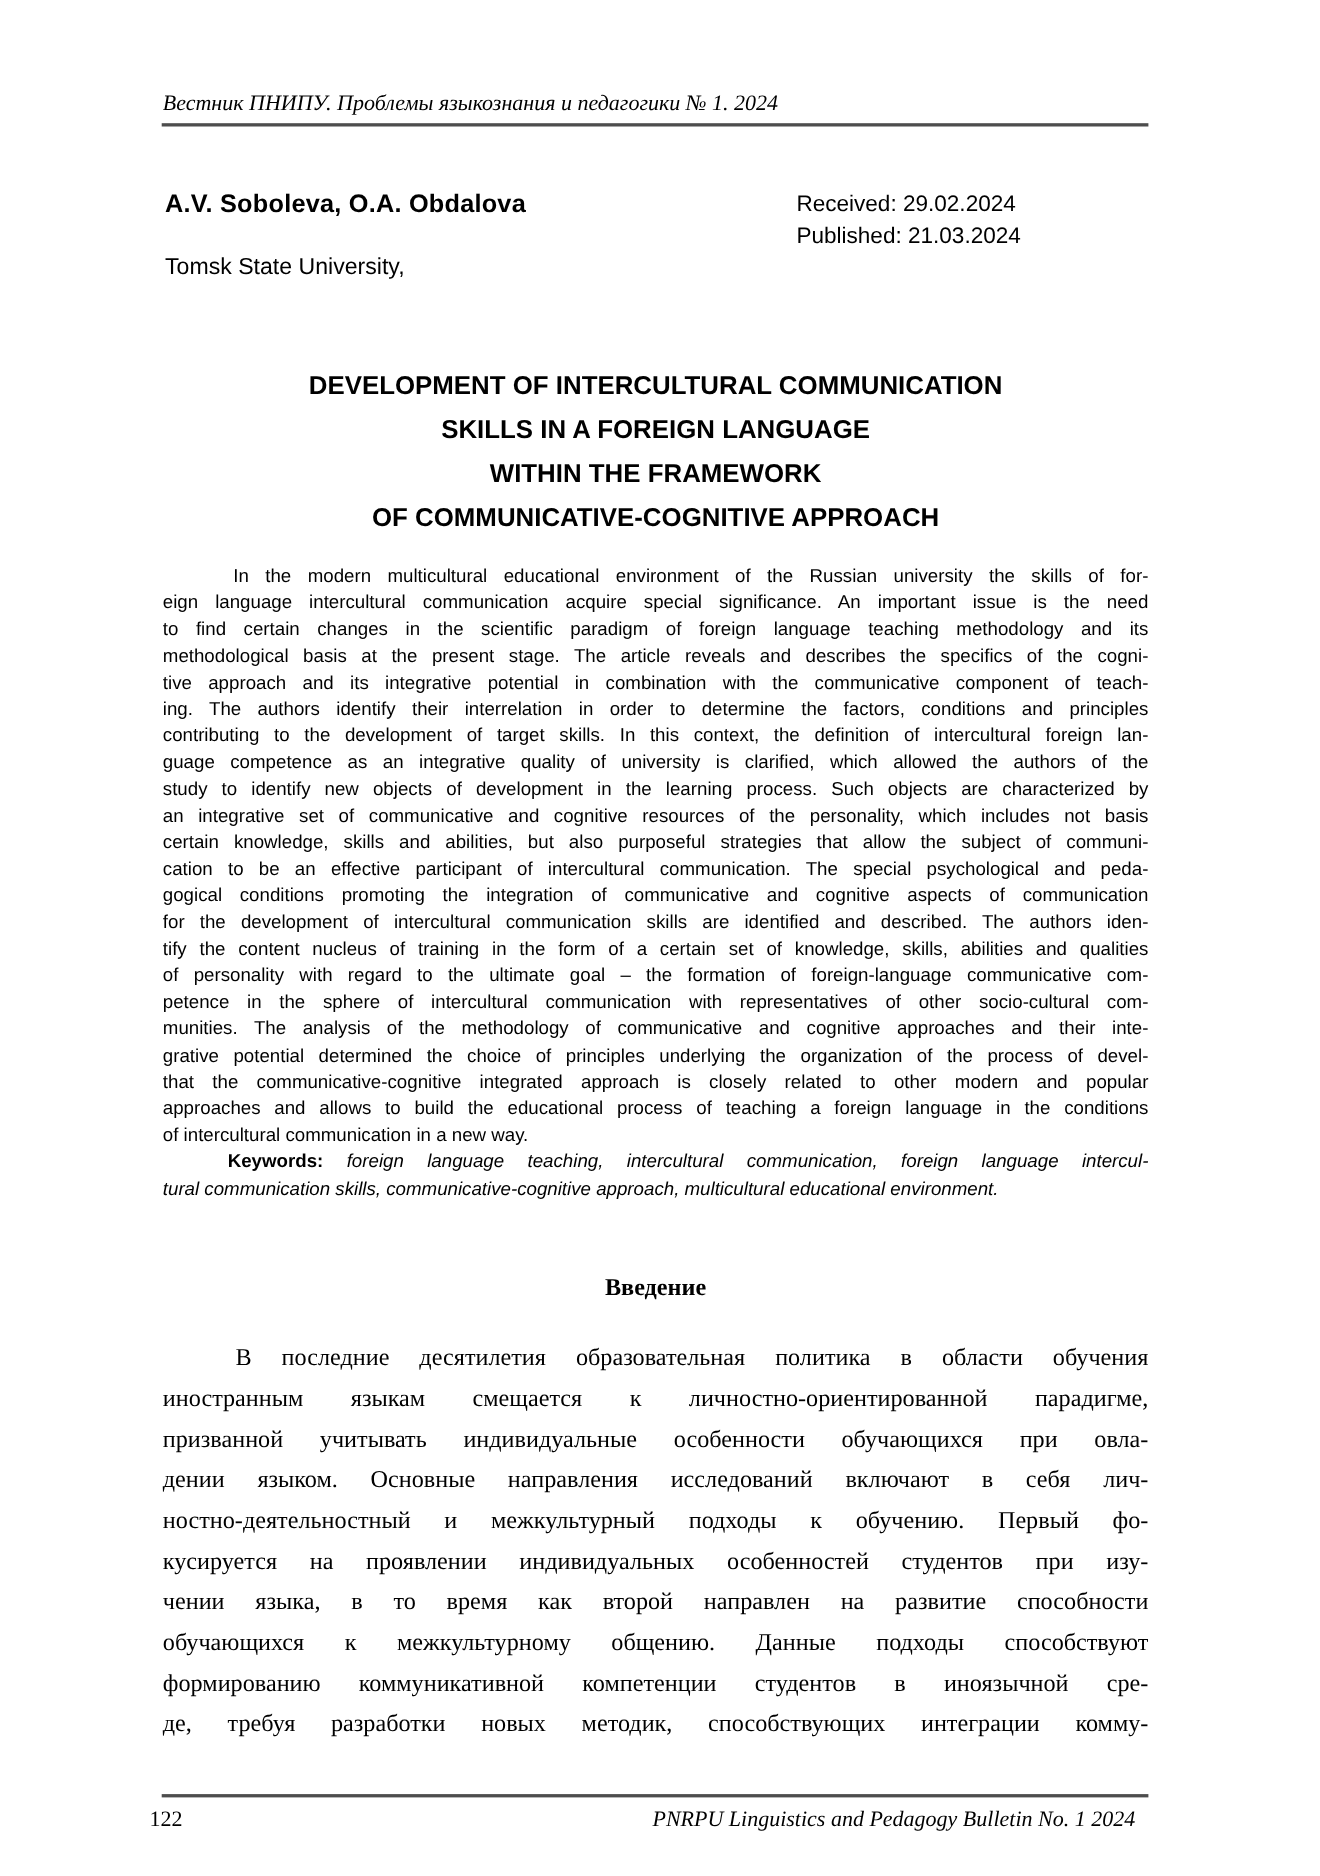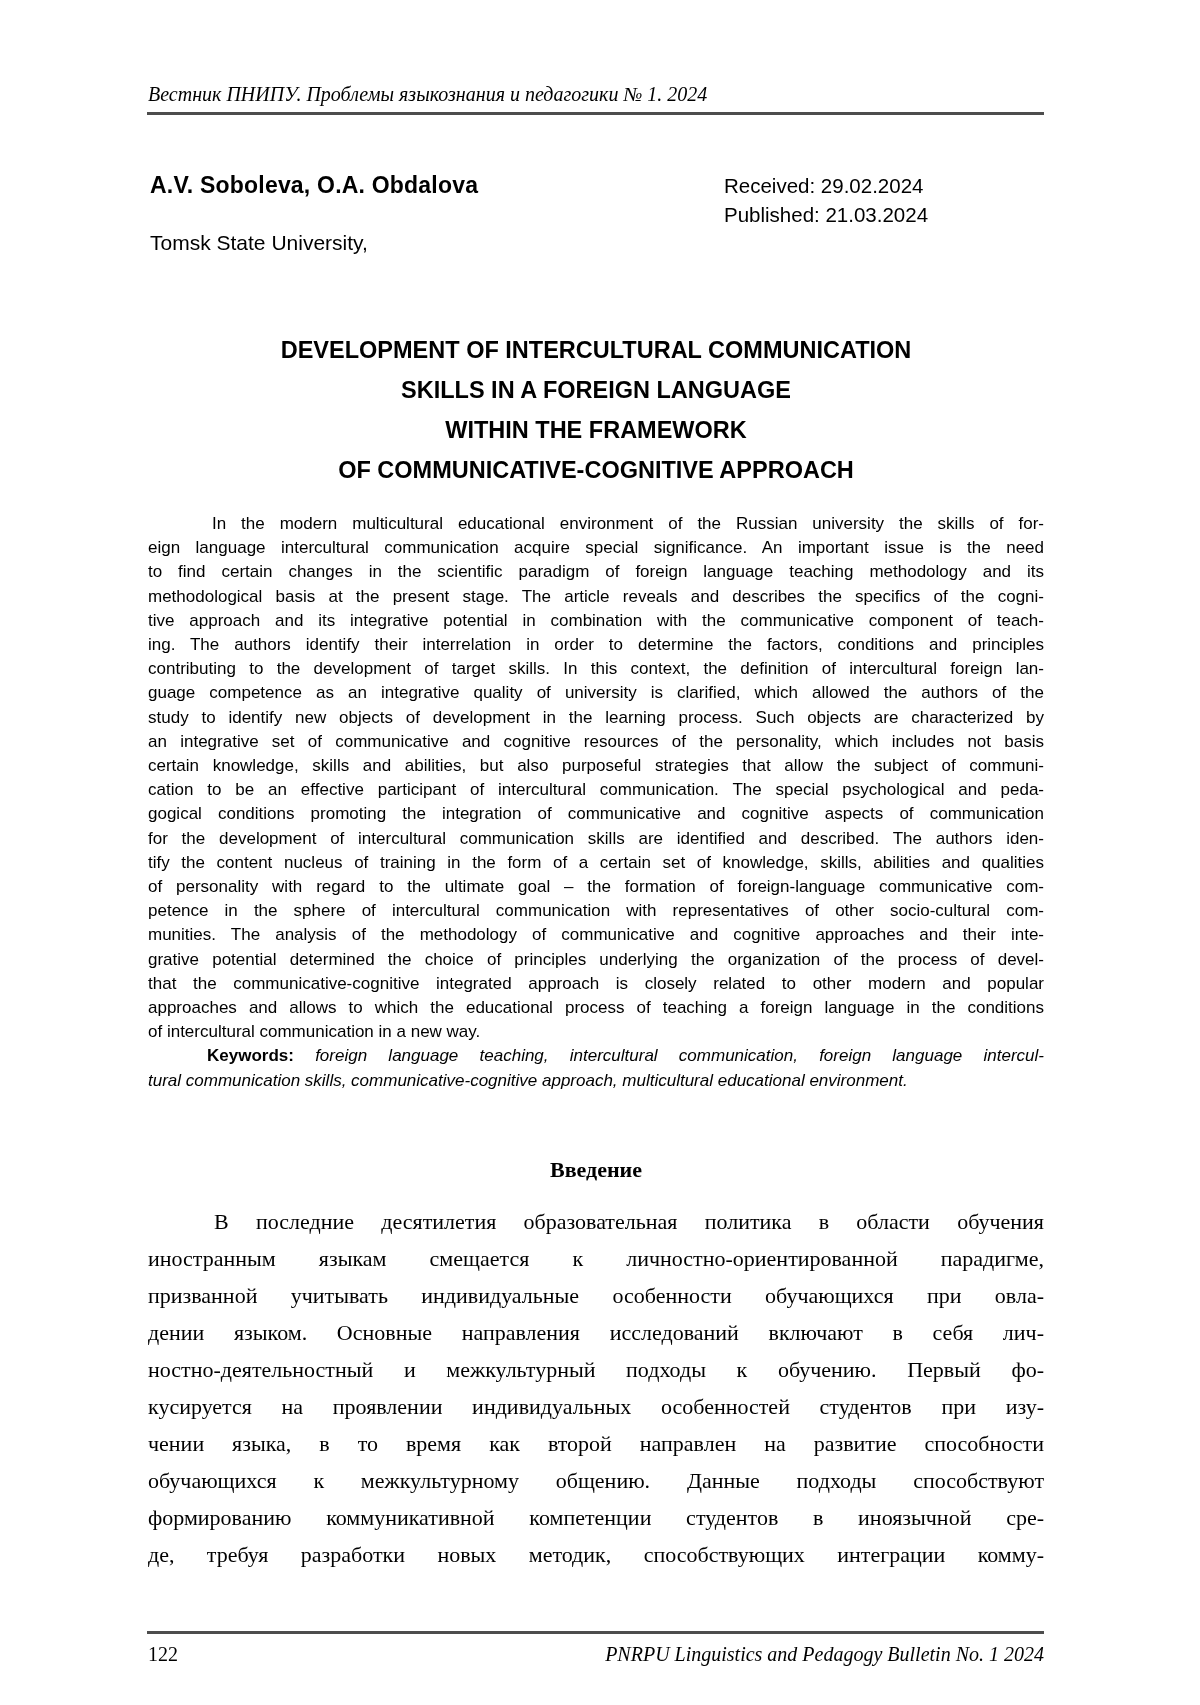--- a/index.html
+++ b/index.html
@@ -76,26 +76,26 @@
     font: bold 22px/30px "Liberation Serif", serif;
   }
 
   
   .body-ru {
     position: absolute;
     top: 1203px; left: 148px; width: 896px;
     font: 22px/37px "Liberation Serif", serif;
   }
   .rline { text-align: justify; text-align-last: justify; }
-  .body-ru .rline:first-child { text-indent: 66px; }
+  .body-ru .rline:first-child { text-indent: 66px; margin-top: 12px; }
 
   
   .running-foot {
     position: absolute;
-    top: 1641px; left: 148px; width: 896px;
+    top: 1641px; left: 136px; width: 896px;
     display: flex;
     justify-content: space-between;
     align-items: baseline;
     font: 20px/26px "Liberation Serif", serif;
   }
   .foot-journal { font-style: italic; }
 </style>
 </head>
 <body>
 
@@ -142,21 +142,21 @@
         <div class="aline">certain knowledge, skills and abilities, but also purposeful strategies that allow the subject of communi-</div>
         <div class="aline">cation to be an effective participant of intercultural communication. The special psychological and peda-</div>
         <div class="aline">gogical conditions promoting the integration of communicative and cognitive aspects of communication</div>
         <div class="aline">for the development of intercultural communication skills are identified and described. The authors iden-</div>
         <div class="aline">tify the content nucleus of training in the form of a certain set of knowledge, skills, abilities and qualities</div>
         <div class="aline">of personality with regard to the ultimate goal – the formation of foreign-language communicative com-</div>
         <div class="aline">petence in the sphere of intercultural communication with representatives of other socio-cultural com-</div>
         <div class="aline">munities. The analysis of the methodology of communicative and cognitive approaches and their inte-</div>
         <div class="aline">grative potential determined the choice of principles underlying the organization of the process of devel-</div>
         <div class="aline">that the communicative-cognitive integrated approach is closely related to other modern and popular</div>
-        <div class="aline">approaches and allows to which the educational process of teaching a foreign language in the conditions</div>
+        <div class="aline">approaches and allows to build the educational process of teaching a foreign language in the conditions</div>
         <div class="aline">of intercultural communication in a new way.</div>
       </div>
     <div class="kw">
       <div class="aline kw1"><b class="kwlabel">Keywords:</b><i class="kwtext"> foreign language teaching, intercultural communication, foreign language intercul-</i></div>
       <div class="aline kw2"><i class="kwtext">tural communication skills, communicative-cognitive approach, multicultural educational environment.</i></div>
     </div>
   </div>
 
   <h2 class="section-heading">Введение</h2>
 

